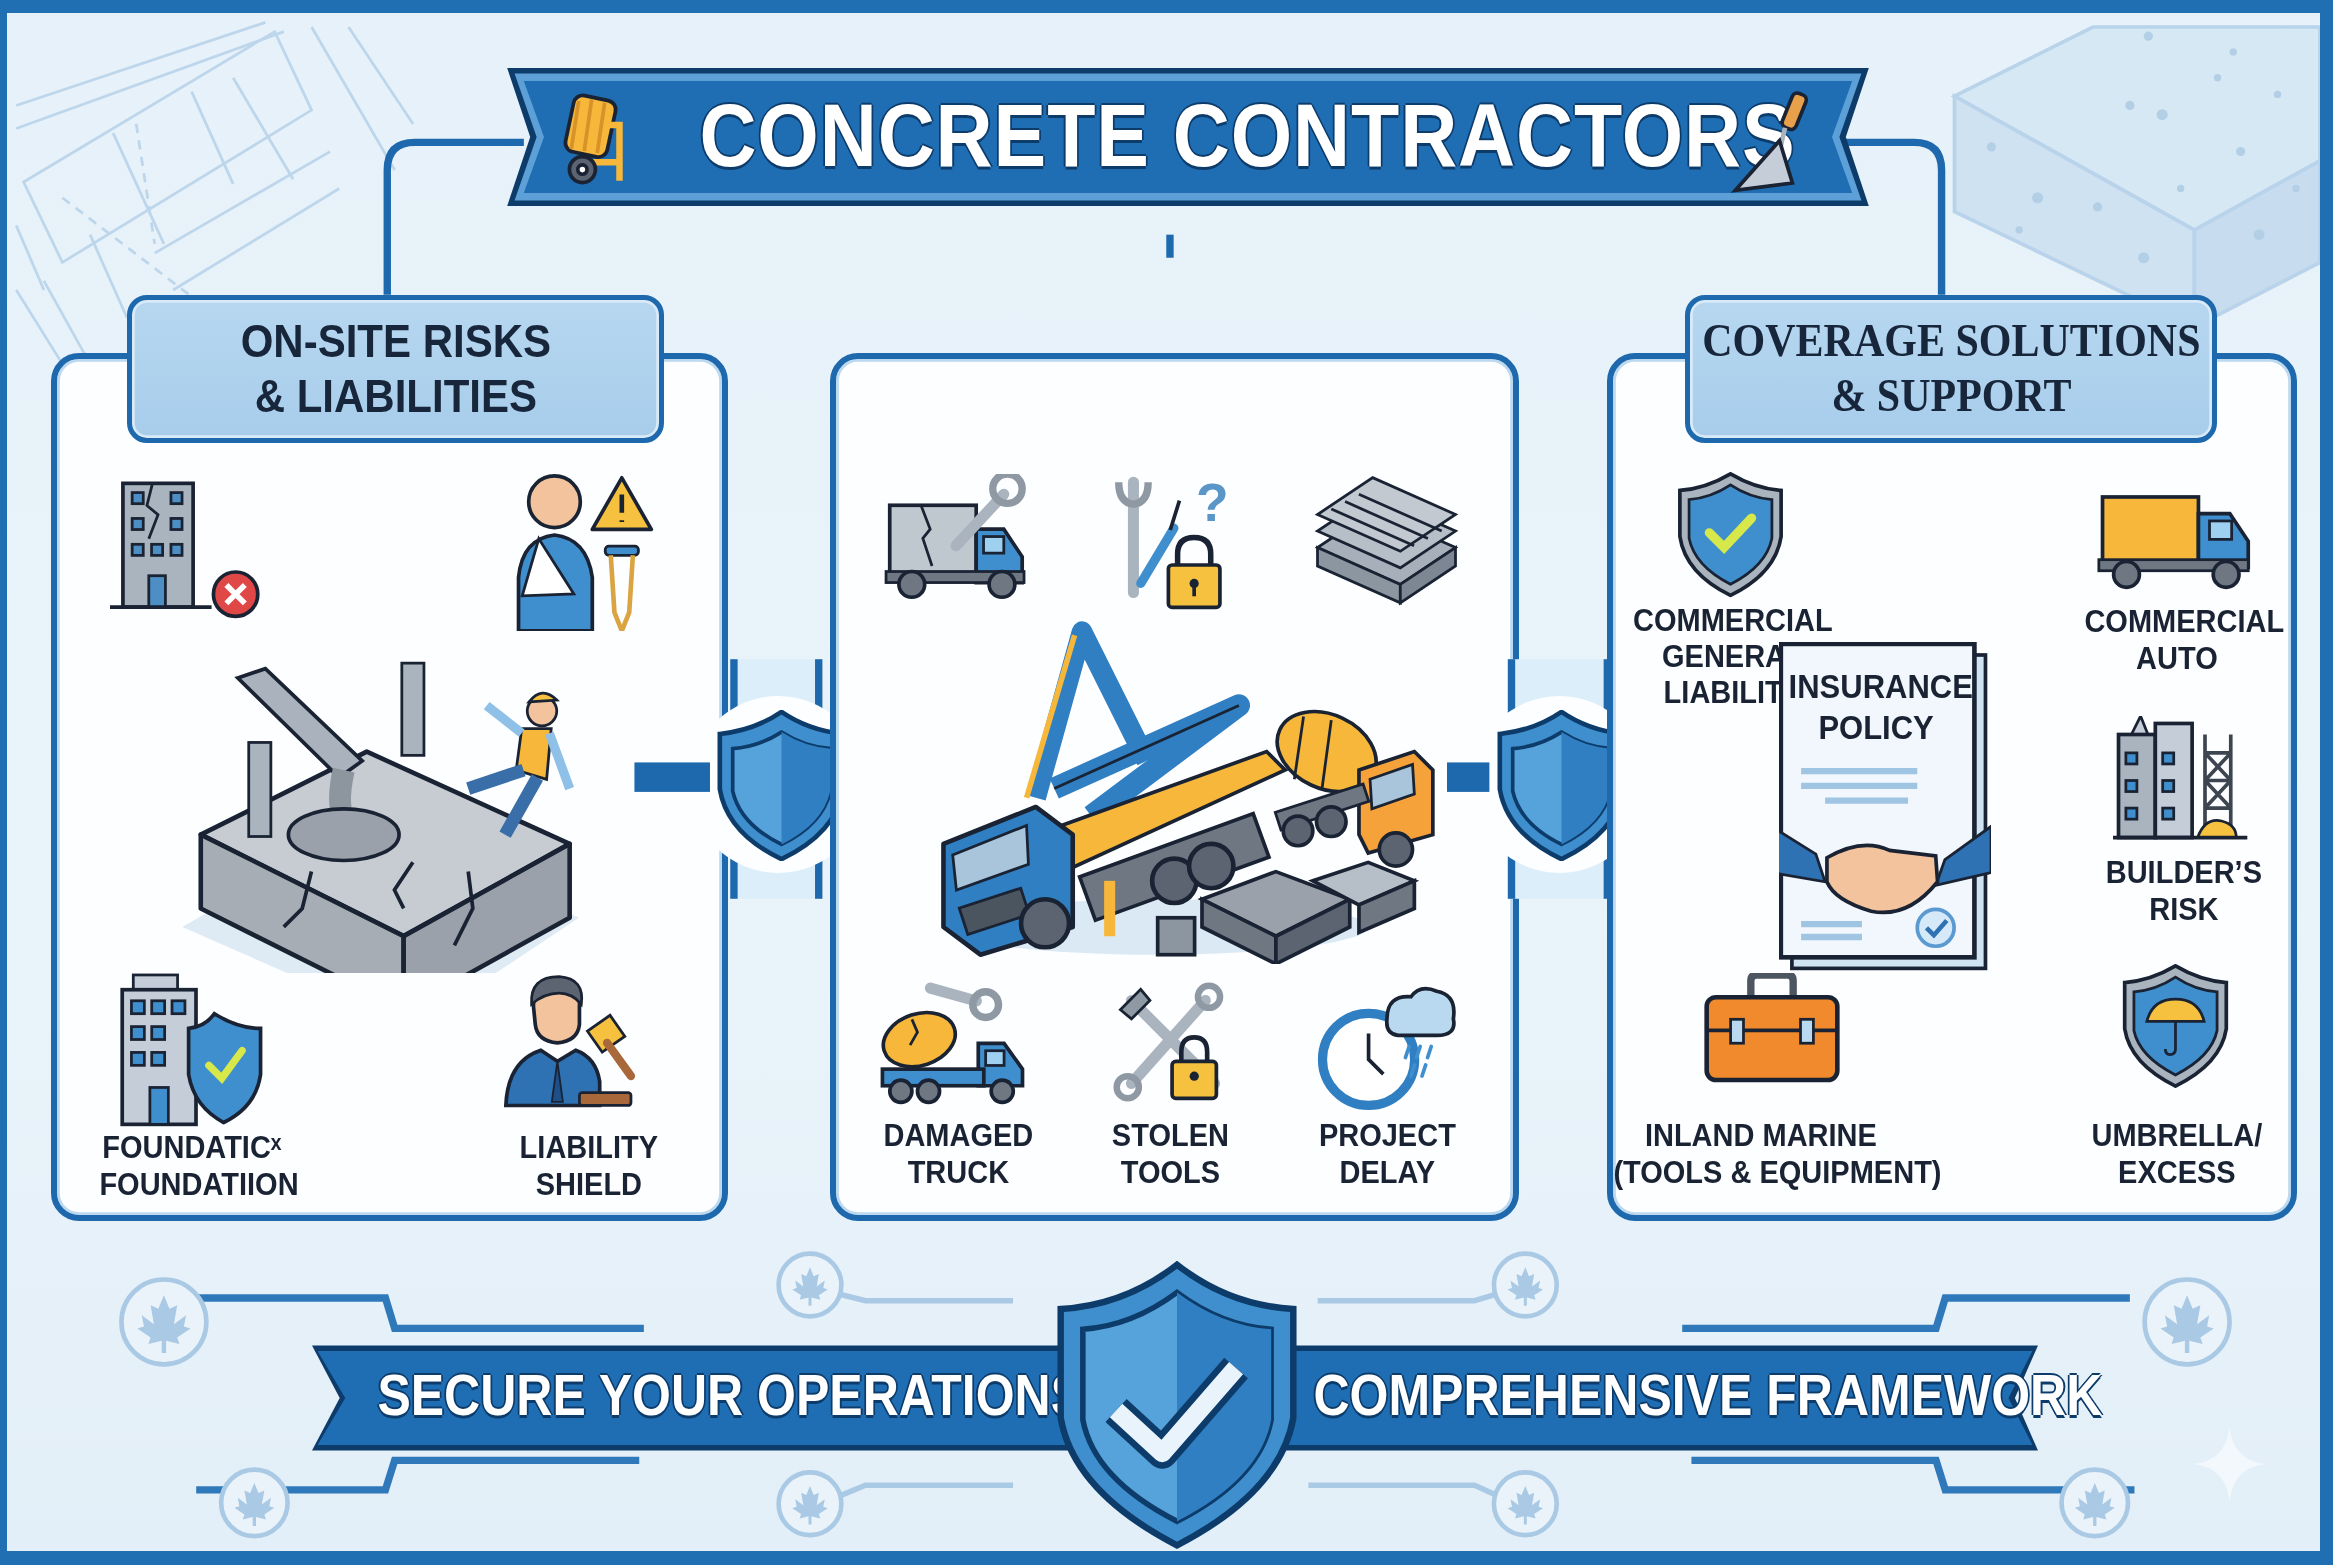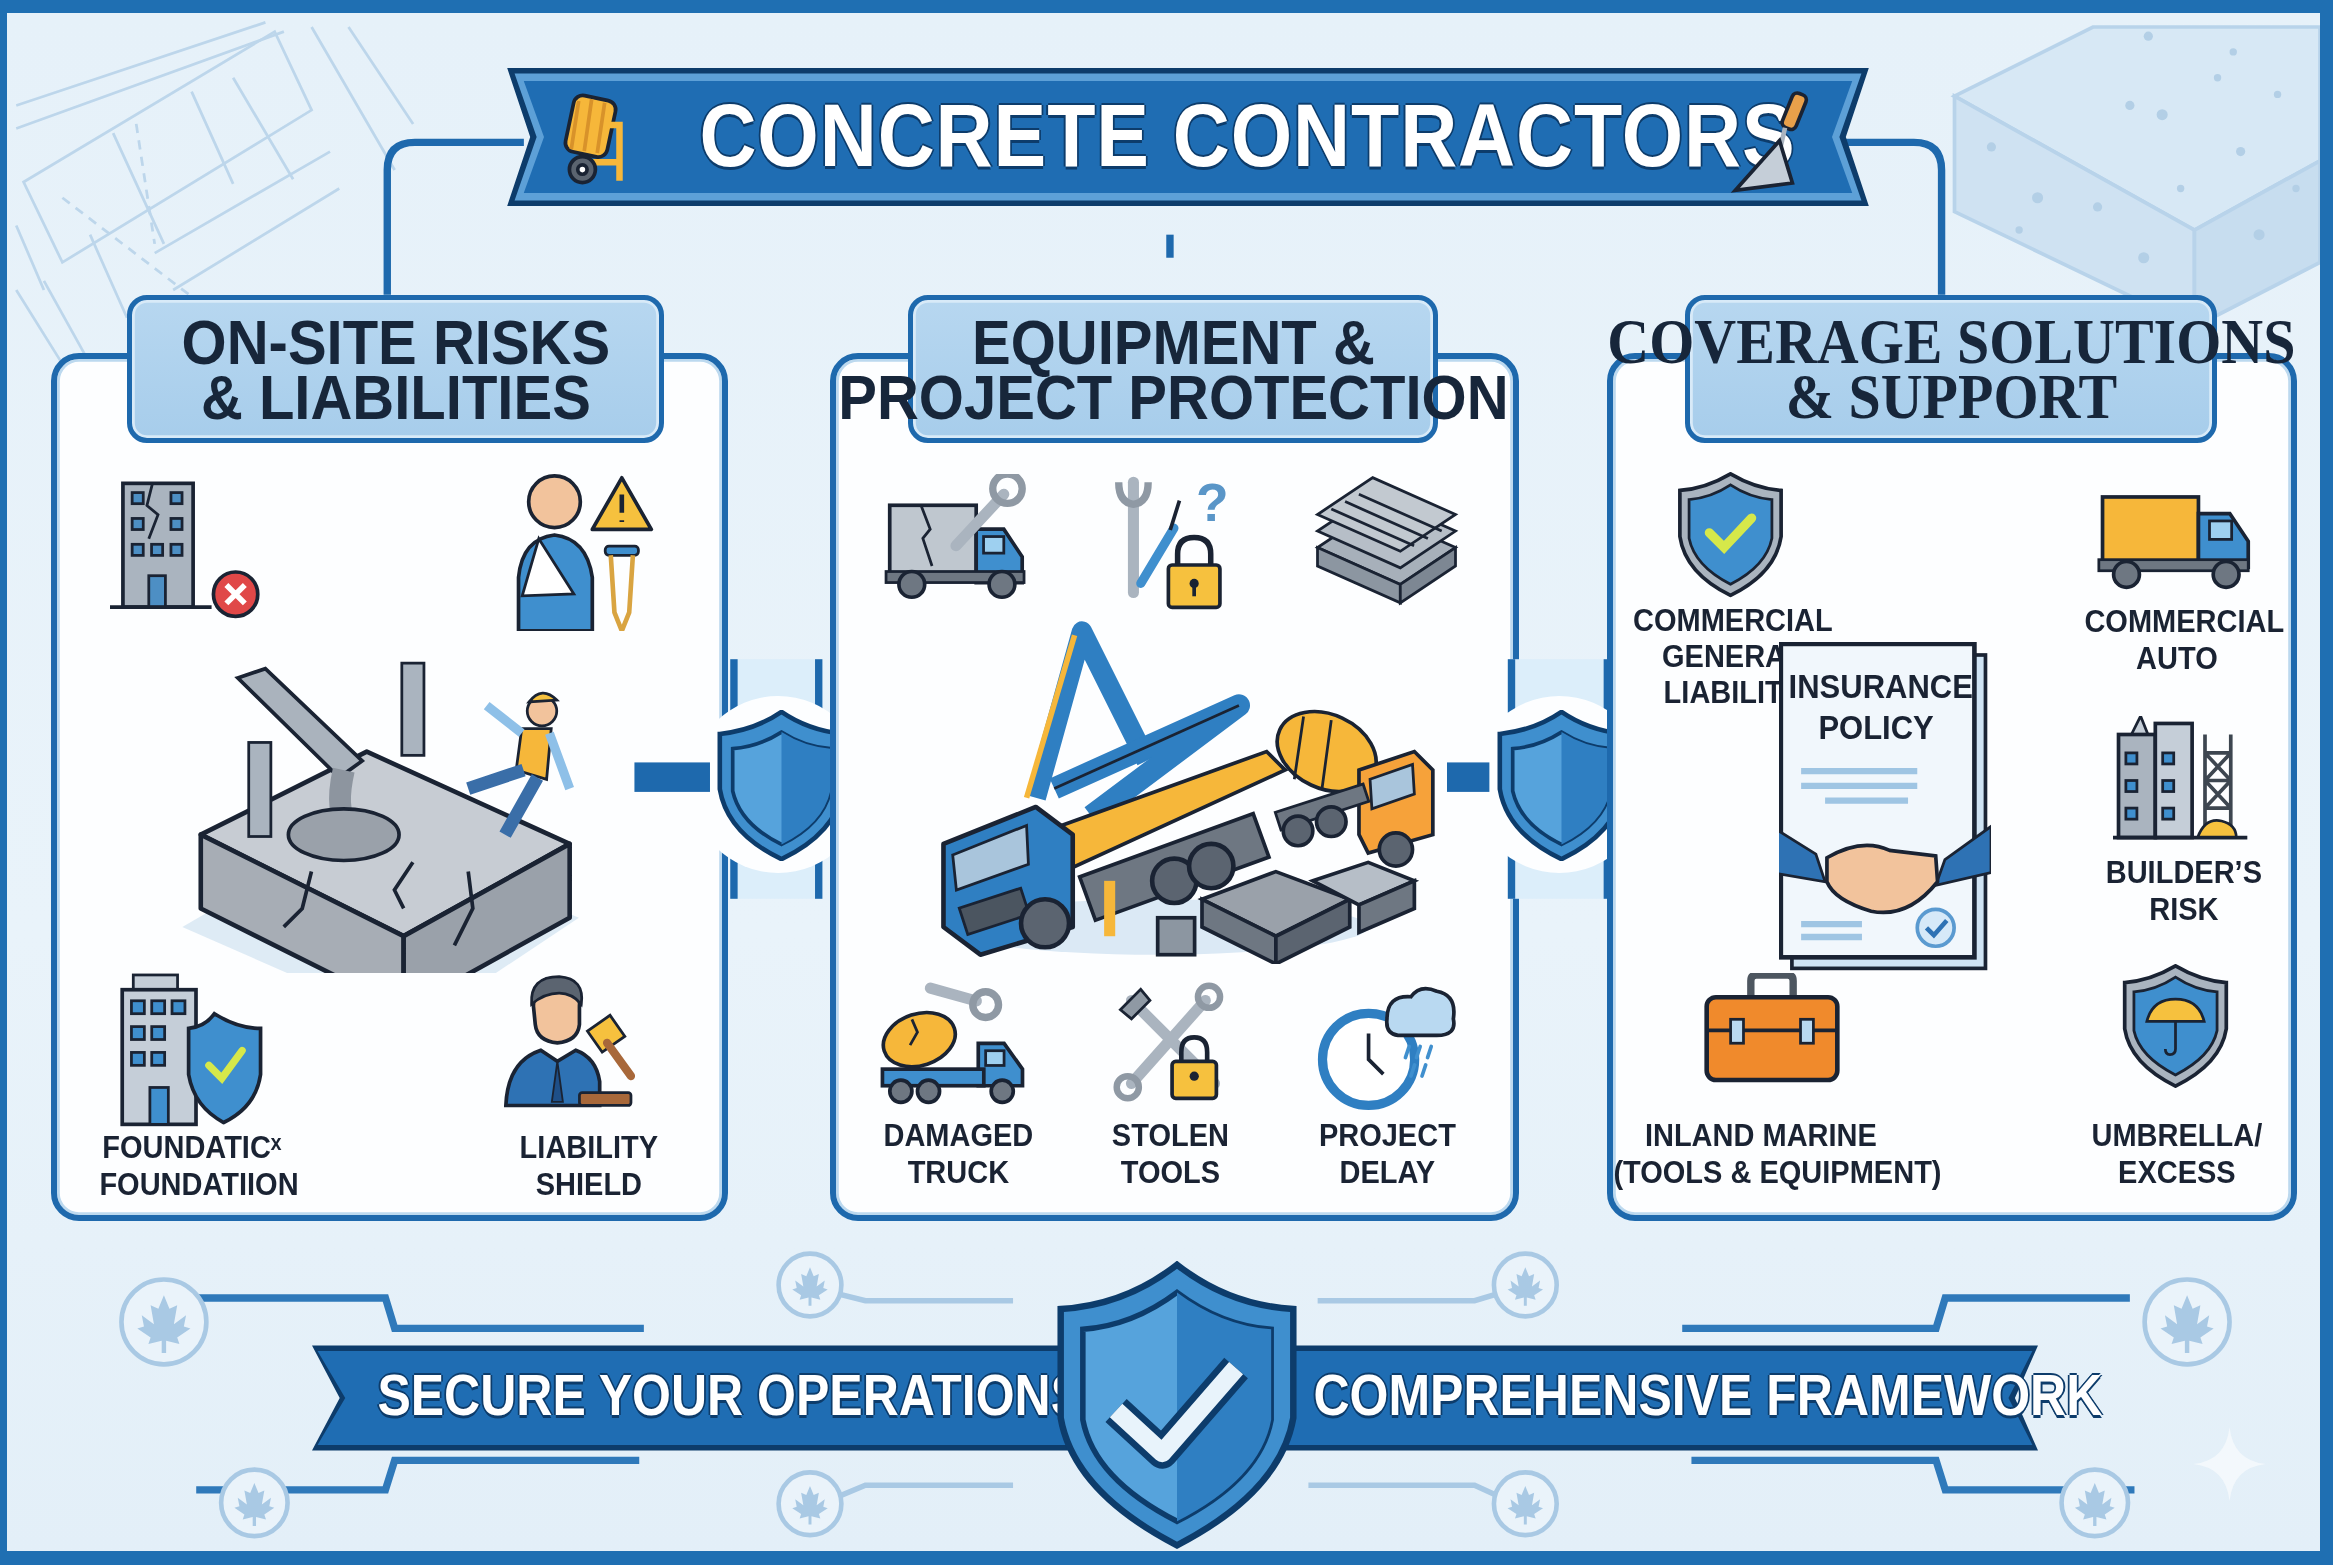--- a/index.html
+++ b/index.html
@@ -31,21 +31,21 @@
   
   .panel {
     position: absolute; background: #fdfeff;
     border: 6.5px solid #1e69ad; border-radius: 28px;
     box-shadow: 0 0 0 2.8px #bcd9ef inset;
   }
   .panel-header {
     position: absolute; background: linear-gradient(180deg, #b7d7f0 0%, #a7cdeb 100%);
     border: 5.5px solid #1e69ad; border-radius: 20px;
     display: flex; flex-direction: column; align-items: center; justify-content: center;
-    color: #17263a; font-weight: 700; font-size: 58px; line-height: 55px; text-align: center;
+    color: #17263a; font-weight: 700; font-size: 42px; line-height: 55px; text-align: center;
     box-shadow: 0 0 0 2.8px #d8eaf8 inset;
   }
   .panel-header span { display: block; transform: scaleY(1.1); white-space: nowrap; }
 
   .label {
     position: absolute; color: #1a2333; font-weight: 700; font-size: 29px; line-height: 33px;
     text-align: center; transform: scaleY(1.1); white-space: nowrap;
   }
   .icon { position: absolute; }
 
@@ -267,24 +267,20 @@
     <path d="M71 2 Q100 22 138 26 L138 86 Q130 134 71 162 Q12 134 4 86 L4 26 Q42 22 71 2 Z" fill="#3f8fce" stroke="#0d3c6b" stroke-width="5"></path>
     <path d="M71 24 Q96 40 124 42 L124 88 Q116 124 71 146 Q26 124 18 88 L18 42 Q46 40 71 24 Z" fill="#56a3dc" stroke="#0d3c6b" stroke-width="4"></path>
     <path d="M71 24 L71 146 Q116 124 124 88 L124 42 Q96 40 71 24 Z" fill="#2f7fc2"></path>
   </svg>
   <svg class="icon" style="left:847px;top:727px" width="48" height="74" viewBox="0 0 52 80">
     <rect x="0" y="24" width="22" height="32" fill="#1e69ad"></rect>
     <polygon points="18,2 52,40 18,78" fill="#1e69ad"></polygon>
   </svg>
 
   <div class="panel" style="left:823px;top:340px;width:689px;height:868px;"></div>
-  <div class="panel-header" style="left:901px;top:282px;width:530px;height:148px;">
-    <span>EQUIPMENT &amp;</span>
-    <span>PROJECT PROTECTION</span>
-  </div>
 
   <svg class="icon" style="left:877px;top:461px" width="166" height="138" viewBox="0 0 180 150">
     <rect x="6" y="34" width="94" height="76" fill="#bfc7cf" stroke="#1a2333" stroke-width="4"></rect>
     <path d="M40 34 L50 60 L42 70 L52 100" stroke="#1a2333" stroke-width="3" fill="none"></path>
     <path d="M100 60 L130 60 L150 90 L150 118 L100 118 Z" fill="#3f8fce" stroke="#1a2333" stroke-width="4"></path>
     <rect x="108" y="68" width="22" height="18" fill="#9ed0f0" stroke="#1a2333" stroke-width="3"></rect>
     <rect x="2" y="106" width="150" height="12" fill="#6e7782" stroke="#1a2333" stroke-width="3"></rect>
     <circle cx="30" cy="120" r="14" fill="#6e7782" stroke="#1a2333" stroke-width="4"></circle>
     <circle cx="128" cy="120" r="14" fill="#6e7782" stroke="#1a2333" stroke-width="4"></circle>
     <path d="M78 78 L130 22" stroke="#aab4bf" stroke-width="12" stroke-linecap="round"></path>

